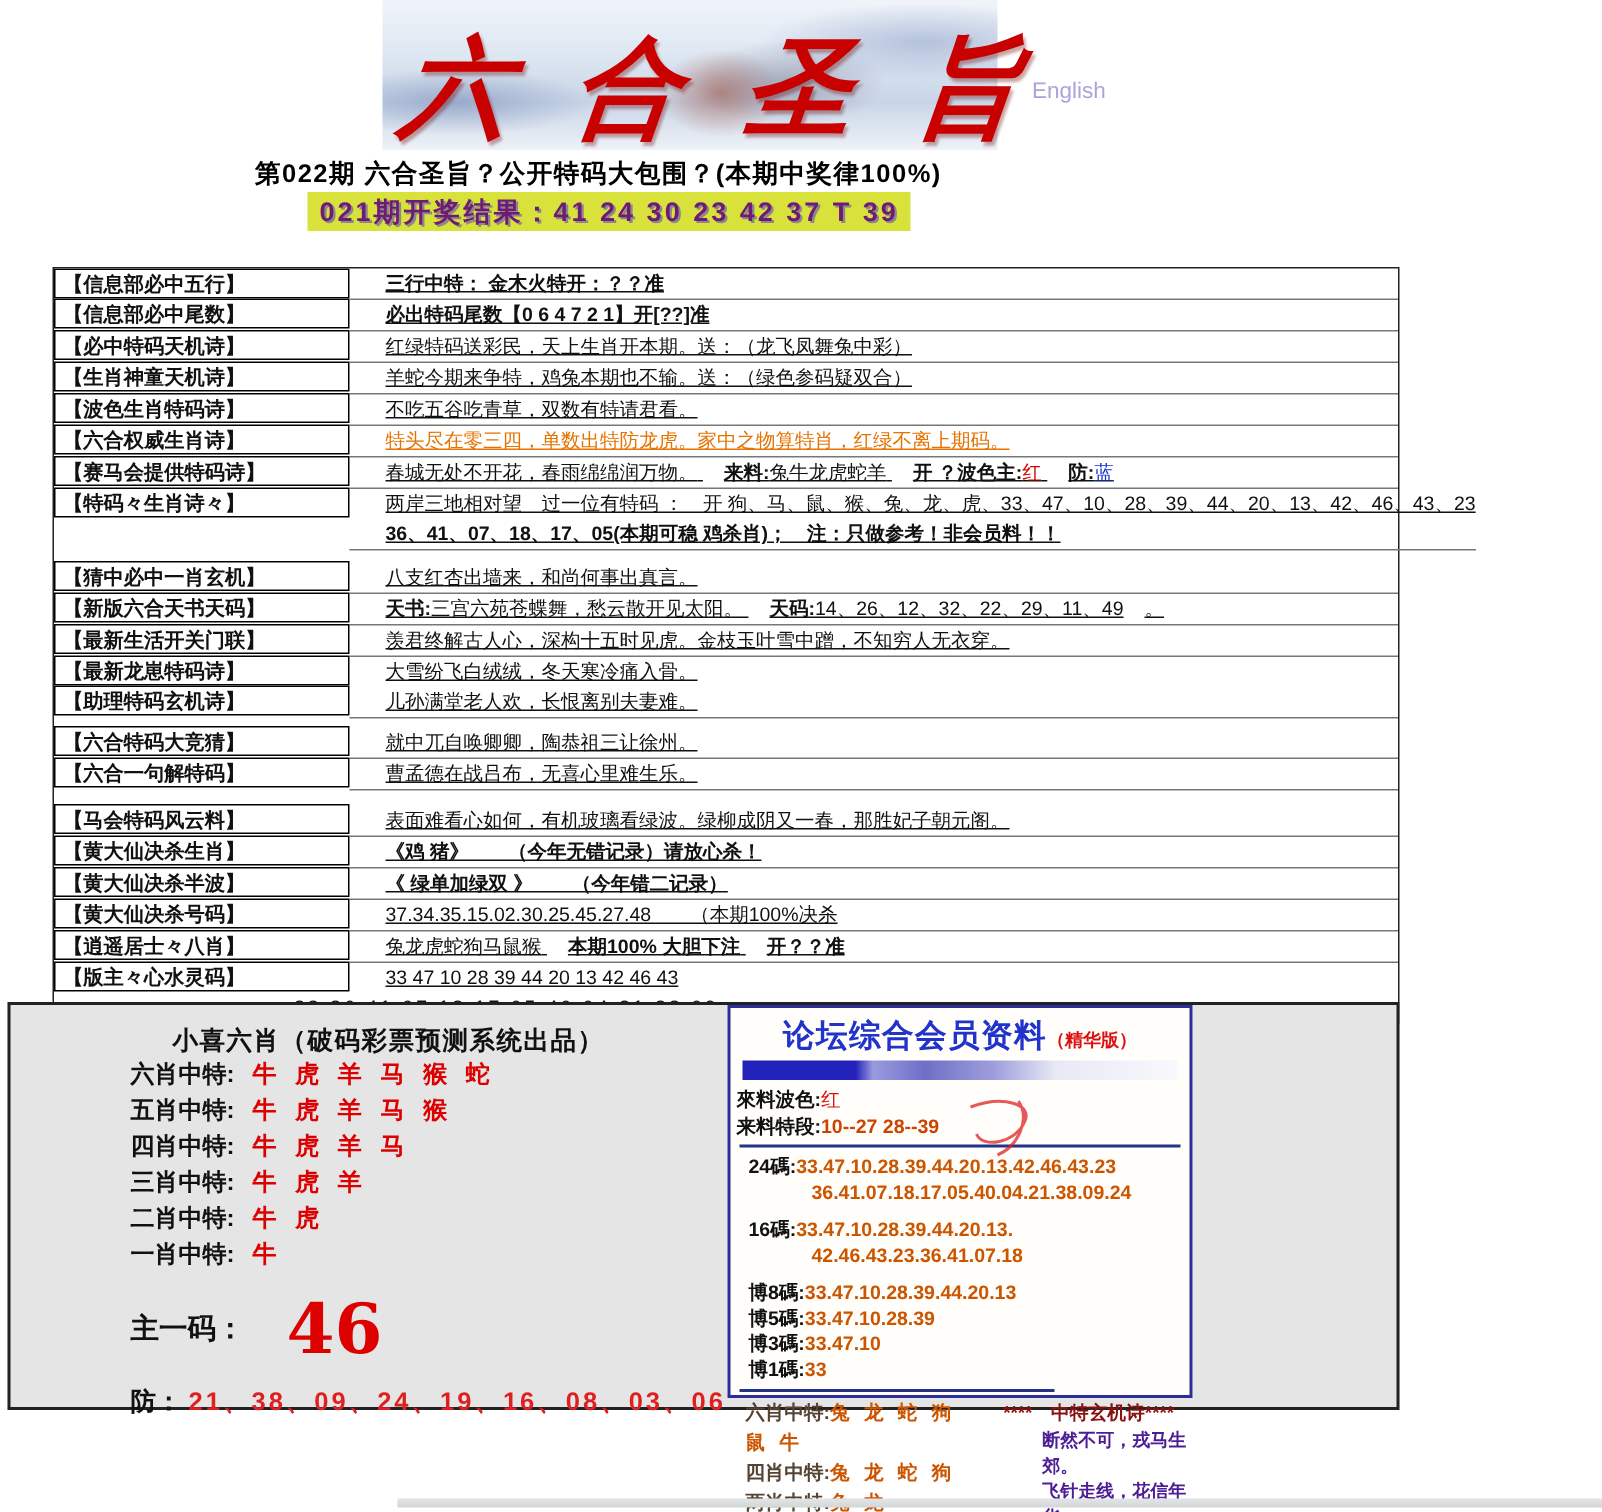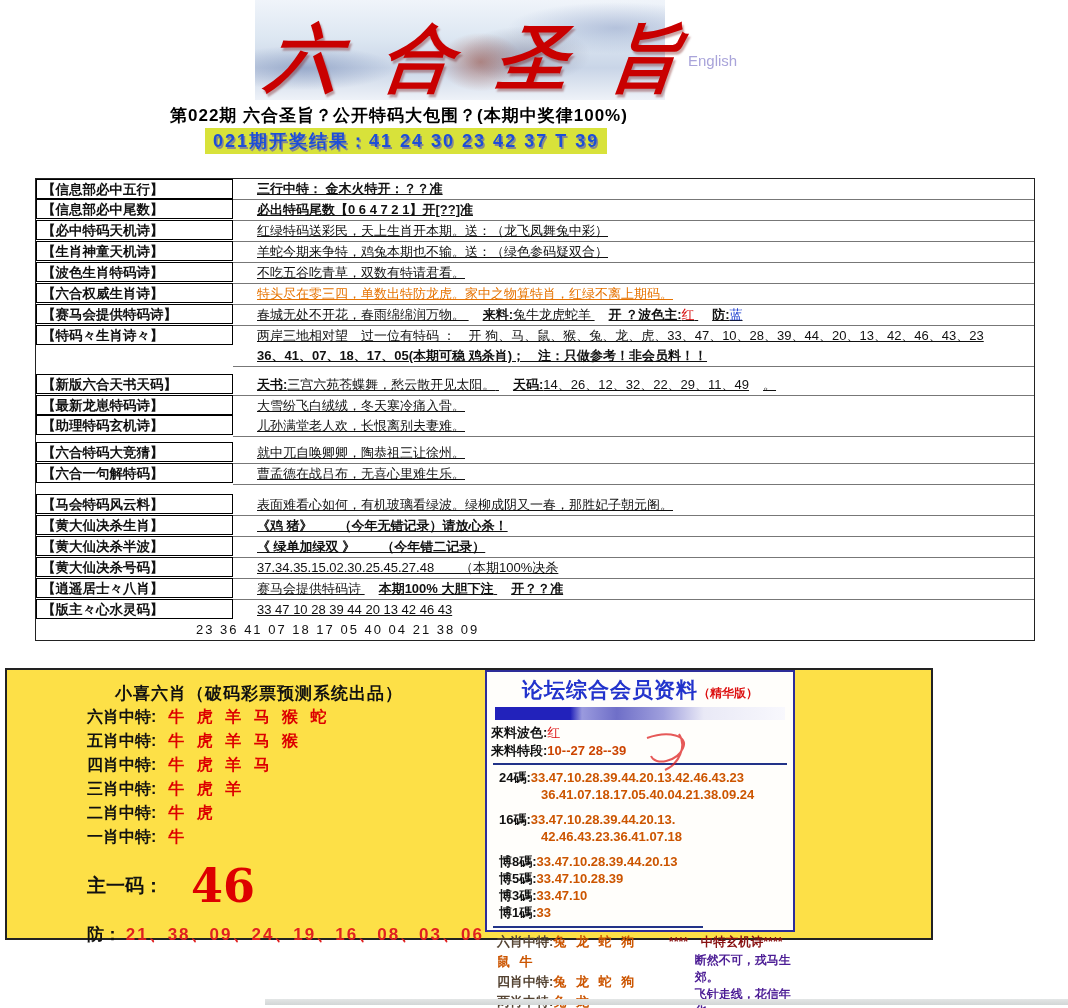--- a/index.html
+++ b/index.html
@@ -13,25 +13,25 @@
       radial-gradient(ellipse 130px 32px at 12% 68%, rgba(80,105,160,.40), transparent 70%),
       radial-gradient(ellipse 150px 36px at 88% 28%, rgba(125,145,190,.45), transparent 72%),
       linear-gradient(180deg,#f0f4fa 0%,#dde7f2 38%,#c9d5e7 68%,#eef2f8 100%);}
   .brand{position:absolute;left:268px;top:18px;width:520px;
     font-family:"DejaVu Serif",serif;font-weight:bold;font-style:italic;
     font-size:72px;line-height:80px;letter-spacing:42px;color:#c90000;white-space:nowrap;
     text-shadow:2px 3px 2px rgba(110,0,0,.35);transform:skewX(-6deg);}
   .english{position:absolute;left:688px;top:52px;font-size:15px;color:#a9a4da;}
   .issue-line{position:absolute;left:170px;top:104px;font-size:17px;font-weight:bold;
     letter-spacing:1px;color:#000;}
-  .result-line{position:absolute;left:205px;top:128px;background:#d8e23a;color:#1d4ed8;
+  .result-line{position:absolute;left:205px;top:128px;background:#d8e23a;color:#701a75;
     font-weight:bold;font-size:18px;padding:1px 8px;letter-spacing:2px;
     text-shadow:1.5px 1.5px 0 #8a8a8a;}
   
-  .tbl{position:absolute;left:35px;top:178px;width:1000px;border:1px solid #222;
+  .tbl{position:absolute;left:35px;top:178px;width:898px;border:1px solid #222;
     box-sizing:border-box;background:#fff;}
   .t-row{display:flex;align-items:stretch;}
   .t-label{width:197px;box-sizing:border-box;border:1px solid #000;margin-top:-1px;
     font-weight:bold;font-size:13.5px;line-height:19px;height:20px;padding-left:5px;
     background:#fff;flex:none;white-space:nowrap;}
   .t-row.first .t-label{margin-top:0;}
   .t-row.tall .t-label{align-self:flex-start;}
   .t-content{flex:1;border-bottom:1px solid #777;padding-left:24px;font-size:13px;
     line-height:20px;white-space:nowrap;text-decoration:underline;}
   .t-content.nb{border-bottom:none;}
@@ -40,21 +40,21 @@
   .bold{font-weight:bold;}
   .orange{color:#e67300;}
   .red{color:#d40000;}
   .blue{color:#1133cc;}
   .t-spacer{height:8px;}
   .t-spacer.s6{height:6px;}
   .t-spacer.s10{height:10px;}
   .t-row2{padding-left:160px;font-size:13px;line-height:20px;letter-spacing:2px;}
   
   .bottom-box{position:absolute;left:5px;top:668px;width:928px;height:272px;
-    border:2px solid #222;box-sizing:border-box;background:#fde047;}
+    border:2px solid #222;box-sizing:border-box;background:#e5e5e5;}
   .xiaoxi{position:absolute;left:80px;top:12px;}
   .xiaoxi-title{font-size:17px;font-weight:bold;padding-left:28px;letter-spacing:1px;}
   .xiaoxi-row{font-size:16px;line-height:24px;font-weight:bold;}
   .xiaoxi-row .val{color:#dd0000;letter-spacing:4px;margin-left:12px;}
   .main-code{margin-top:14px;font-size:19px;font-weight:bold;display:flex;align-items:center;}
   .main-code .num{font-family:"DejaVu Serif",serif;font-size:46px;color:#dd0000;
     font-weight:bold;margin-left:28px;line-height:46px;}
   .guard{margin-top:14px;font-size:17px;font-weight:bold;}
   .guard .val{color:#e02020;letter-spacing:2px;font-weight:bold;}
   
@@ -143,29 +143,37 @@
     <div class="t-row tall">
       <div class="t-label">【特码々生肖诗々】</div>
       <div class="t-content">
         <div>两岸三地相对望　过一位有特码 ：　开 狗、马、鼠、猴、兔、龙、虎、33、47、10、28、39、44、20、13、42、46、43、23</div>
         <div class="bold">36、41、07、18、17、05(本期可稳 鸡杀肖)；　注：只做参考！非会员料！！</div>
       </div>
     </div>
 
     <div class="t-spacer"></div>
 
+    <div class="t-row">
+      <div class="t-label">【猜中必中一肖玄机】</div>
+      <div class="t-content">八支红杏出墙来，和尚何事出真言。</div>
+    </div>
 
     <div class="t-row">
       <div class="t-label">【新版六合天书天码】</div>
       <div class="t-content">
         <span class="b">天书:</span><span>三宫六苑苍蝶舞，愁云散开见太阳。</span>
         <span class="b ml">天码:</span><span>14、26、12、32、22、29、11、49</span><span class="ml">。</span>
       </div>
     </div>
 
+    <div class="t-row">
+      <div class="t-label">【最新生活开关门联】</div>
+      <div class="t-content">羡君终解古人心，深构十五时见虎。金枝玉叶雪中蹭，不知穷人无衣穿。</div>
+    </div>
 
     <div class="t-row">
       <div class="t-label">【最新龙崽特码诗】</div>
       <div class="t-content nb">大雪纷飞白绒绒，冬天寒冷痛入骨。</div>
     </div>
 
     <div class="t-row">
       <div class="t-label">【助理特码玄机诗】</div>
       <div class="t-content">儿孙满堂老人欢，长恨离别夫妻难。</div>
     </div>
@@ -200,21 +208,21 @@
     </div>
 
     <div class="t-row">
       <div class="t-label">【黄大仙决杀号码】</div>
       <div class="t-content">37.34.35.15.02.30.25.45.27.48　　（本期100%决杀</div>
     </div>
 
     <div class="t-row">
       <div class="t-label">【逍遥居士々八肖】</div>
       <div class="t-content">
-        <span>赛马会提供特码诗</span>
+        <span>兔龙虎蛇狗马鼠猴</span>
         <span class="b ml">本期100% 大胆下注</span>
         <span class="b ml">开？？准</span>
       </div>
     </div>
 
     <div class="t-row">
       <div class="t-label">【版主々心水灵码】</div>
       <div class="t-content nb">33 47 10 28 39 44 20 13 42 46 43</div>
     </div>
 

